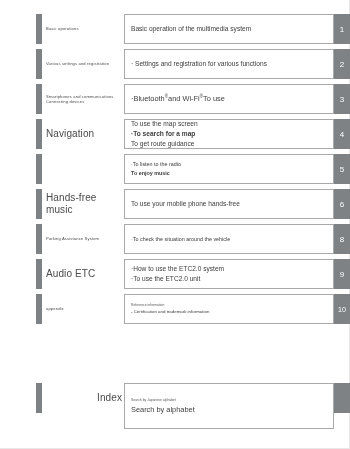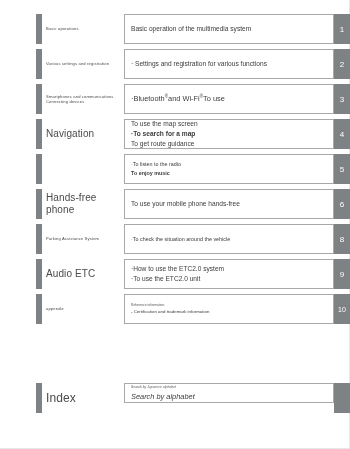--- a/index.html
+++ b/index.html
@@ -107,22 +107,22 @@
     position: absolute;
     left: 0;
     top: 383px;
     width: 350px;
   }
   .index-row {
     position: relative;
     height: 30px;
   }
   .index-row .tab-bar { height: 30px; }
-  .index-row .chap-label { font-size: 12px; }
-  .index-row .content-box { height: 20px; font-style: italic; }
+  .index-row .chap-label { font-size: 10px; justify-content: flex-end; }
+  .index-row .content-box { height: 46px; }
   .index-row .num-block { background: #7f8285; }
   sup.reg {
     font-size: 0.62em;
     vertical-align: super;
     line-height: 0;
   }
 </style>
 </head>
 <body>
 
@@ -184,21 +184,21 @@
       <div class="content-box sz-sm">
         <span class="line">·To listen to the radio</span>
         <span class="line strong">To enjoy music</span>
       </div>
       <div class="num-block">5</div>
     </div>
 
     <div class="row">
       <div class="tab-bar"></div>
       <div class="chap-label big">
-        <span>Hands-free phone</span>
+        <span>Hands-free music</span>
       </div>
       <div class="content-box sz-md">
         <span class="line">To use your mobile phone hands-free</span>
       </div>
       <div class="num-block">6</div>
     </div>
 
 
     <div class="row">
       <div class="tab-bar"></div>

